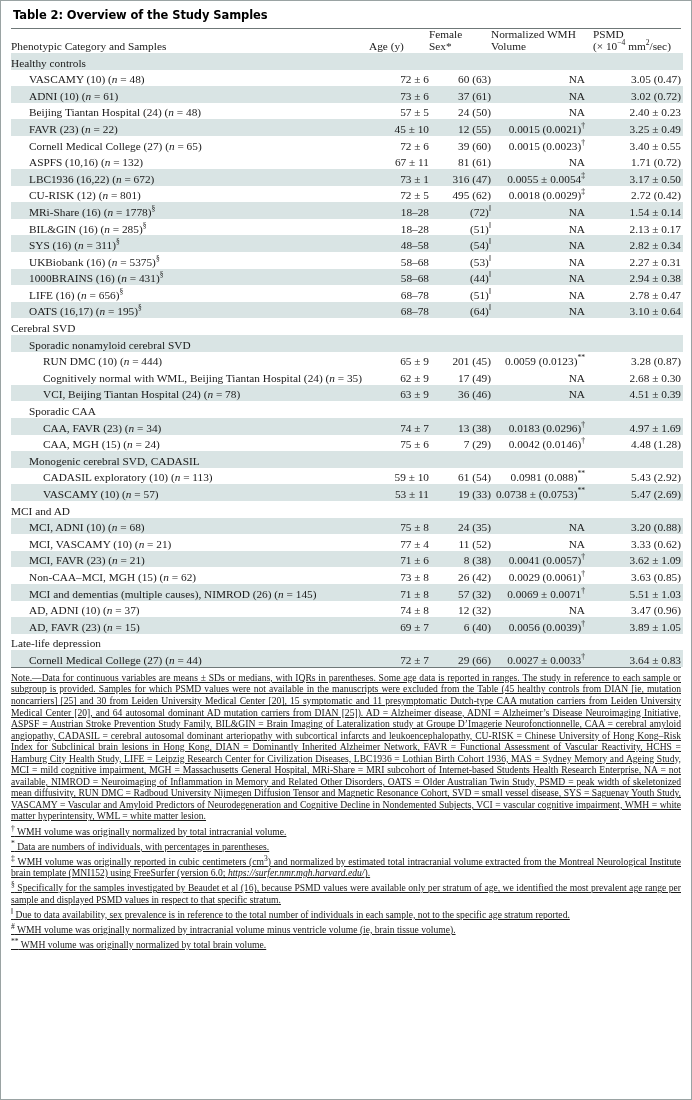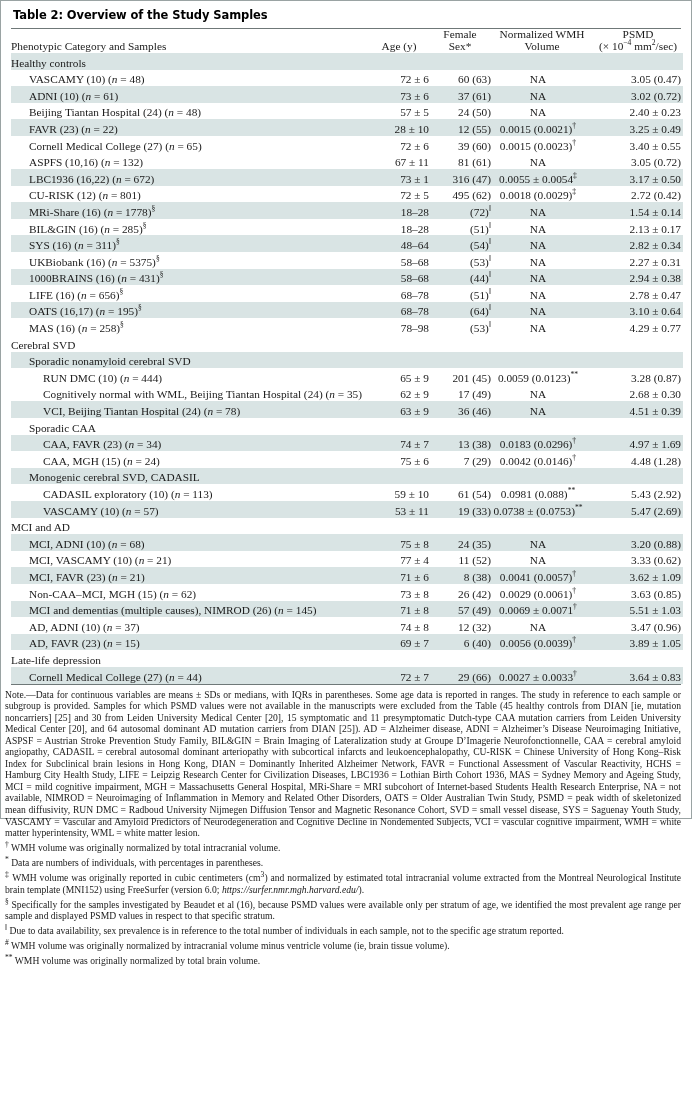--- a/index.html
+++ b/index.html
@@ -9,21 +9,21 @@
   }
   body {
     width: 692px;
     height: 1100px;
     font-family: "Liberation Serif", "DejaVu Serif", serif;
     color: #1a1a1a;
     overflow: hidden;
   }
   #table-figure {
     width: 692px;
-    height: 819px;
+    height: 1100px;
     box-sizing: border-box;
     border: 1px solid #9aa3a3;
     background: #fff;
     position: relative;
   }
   .title-bar {
     padding: 7px 12px 6px 12px;
     font-family: "DejaVu Sans", "Liberation Sans", sans-serif;
     font-weight: bold;
     font-size: 11.5px;
@@ -56,48 +56,49 @@
   col.c-sex   { width: 62px; }
   col.c-wmh   { width: 102px; }
   col.c-psmd  { width: 90px; }
 
   thead td {
     padding: 4px 0 3px 0;
     vertical-align: bottom;
     font-size: 11.3px;
   }
   thead .hd-label { padding-left: 2px; }
-  thead .hd-num { padding-right: 6px; text-align: center; }
+  thead .hd-num { padding-right: 6px; text-align: left; }
   .hd-line { display: block; white-space: nowrap; }
   .hd-spacer { display: block; height: 11px; }
 
   tbody tr.stripe > td { background: #d9e4e4; }
   tbody td {
     height: 16.6px;
     padding: 1.5px 0 1.5px 0;
   }
   td.lbl { padding-left: 2px; white-space: nowrap; }
   td.lbl.ind1 { }
   td.lbl.ind2 { padding-left: 18px; }
   td.lbl.ind3 { padding-left: 32px; }
   td.num {
     white-space: nowrap;
     text-align: right;
     padding-right: 6px;
   }
-  td.num.wmh { padding-right: 8px; text-align: center; }
+  td.num.wmh { padding-right: 8px; }
   td.num.psmd { padding-right: 2px; }
   sup { font-size: 7.6px; line-height: 0; vertical-align: super; }
   .it { font-style: italic; }
 
   .notes {
-    margin: 4px 10px 0 4px;
+    margin: 4px 10px 0 10px;
     font-size: 9.6px;
     line-height: 1.205;
     text-align: justify;
+    text-decoration: underline;
   }
   .notes p { margin: 0 0 0 0; }
   .notes p.fn { margin-top: 3.5px; }
   .notes .fnmark { font-size: 7.6px; vertical-align: super; line-height: 0; }
   .notes .lnk { font-style: italic; }
 </style>
 </head>
 <body>
 
 <div id="table-figure">
@@ -161,38 +162,38 @@
         </tr>
         <tr>
           <td class="lbl ind2"><span>Beijing Tiantan Hospital (24) (<span class="it">n</span> = 48)</span></td>
           <td class="num "><span>57 ± 5</span></td>
           <td class="num "><span>24 (50)</span></td>
           <td class="num wmh"><span>NA</span></td>
           <td class="num psmd"><span>2.40 ± 0.23</span></td>
         </tr>
         <tr class="stripe">
           <td class="lbl ind2"><span>FAVR (23) (<span class="it">n</span> = 22)</span></td>
-          <td class="num "><span>28 ± 10</span></td>
+          <td class="num "><span>45 ± 10</span></td>
           <td class="num "><span>12 (55)</span></td>
           <td class="num wmh"><span>0.0015 (0.0021)<sup>†</sup></span></td>
           <td class="num psmd"><span>3.25 ± 0.49</span></td>
         </tr>
         <tr>
           <td class="lbl ind2"><span>Cornell Medical College (27) (<span class="it">n</span> = 65)</span></td>
           <td class="num "><span>72 ± 6</span></td>
           <td class="num "><span>39 (60)</span></td>
           <td class="num wmh"><span>0.0015 (0.0023)<sup>†</sup></span></td>
           <td class="num psmd"><span>3.40 ± 0.55</span></td>
         </tr>
         <tr>
           <td class="lbl ind2"><span>ASPFS (10,16) (<span class="it">n</span> = 132)</span></td>
           <td class="num "><span>67 ± 11</span></td>
           <td class="num "><span>81 (61)</span></td>
           <td class="num wmh"><span>NA</span></td>
-          <td class="num psmd"><span>3.05 (0.72)</span></td>
+          <td class="num psmd"><span>1.71 (0.72)</span></td>
         </tr>
         <tr class="stripe">
           <td class="lbl ind2"><span>LBC1936 (16,22) (<span class="it">n</span> = 672)</span></td>
           <td class="num "><span>73 ± 1</span></td>
           <td class="num "><span>316 (47)</span></td>
           <td class="num wmh"><span>0.0055 ± 0.0054<sup>‡</sup></span></td>
           <td class="num psmd"><span>3.17 ± 0.50</span></td>
         </tr>
         <tr>
           <td class="lbl ind2"><span>CU-RISK (12) (<span class="it">n</span> = 801)</span></td>
@@ -210,21 +211,21 @@
         </tr>
         <tr>
           <td class="lbl ind2"><span>BIL&amp;GIN (16) (<span class="it">n</span> = 285)<sup>§</sup></span></td>
           <td class="num "><span>18–28</span></td>
           <td class="num "><span>(51)<sup>‖</sup></span></td>
           <td class="num wmh"><span>NA</span></td>
           <td class="num psmd"><span>2.13 ± 0.17</span></td>
         </tr>
         <tr class="stripe">
           <td class="lbl ind2"><span>SYS (16) (<span class="it">n</span> = 311)<sup>§</sup></span></td>
-          <td class="num "><span>48–64</span></td>
+          <td class="num "><span>48–58</span></td>
           <td class="num "><span>(54)<sup>‖</sup></span></td>
           <td class="num wmh"><span>NA</span></td>
           <td class="num psmd"><span>2.82 ± 0.34</span></td>
         </tr>
         <tr>
           <td class="lbl ind2"><span>UKBiobank (16) (<span class="it">n</span> = 5375)<sup>§</sup></span></td>
           <td class="num "><span>58–68</span></td>
           <td class="num "><span>(53)<sup>‖</sup></span></td>
           <td class="num wmh"><span>NA</span></td>
           <td class="num psmd"><span>2.27 ± 0.31</span></td>
@@ -242,27 +243,20 @@
           <td class="num "><span>(51)<sup>‖</sup></span></td>
           <td class="num wmh"><span>NA</span></td>
           <td class="num psmd"><span>2.78 ± 0.47</span></td>
         </tr>
         <tr class="stripe">
           <td class="lbl ind2"><span>OATS (16,17) (<span class="it">n</span> = 195)<sup>§</sup></span></td>
           <td class="num "><span>68–78</span></td>
           <td class="num "><span>(64)<sup>‖</sup></span></td>
           <td class="num wmh"><span>NA</span></td>
           <td class="num psmd"><span>3.10 ± 0.64</span></td>
-        </tr>
-        <tr>
-          <td class="lbl ind2"><span>MAS (16) (<span class="it">n</span> = 258)<sup>§</sup></span></td>
-          <td class="num "><span>78–98</span></td>
-          <td class="num "><span>(53)<sup>‖</sup></span></td>
-          <td class="num wmh"><span>NA</span></td>
-          <td class="num psmd"><span>4.29 ± 0.77</span></td>
         </tr>
         <tr>
           <td class="lbl ind1"><span>Cerebral SVD</span></td>
           <td class="num "></td>
           <td class="num "></td>
           <td class="num wmh"></td>
           <td class="num psmd"></td>
         </tr>
         <tr class="stripe">
           <td class="lbl ind2"><span>Sporadic nonamyloid cerebral SVD</span></td>
@@ -365,21 +359,21 @@
         <tr>
           <td class="lbl ind2"><span>Non-CAA–MCI, MGH (15) (<span class="it">n</span> = 62)</span></td>
           <td class="num "><span>73 ± 8</span></td>
           <td class="num "><span>26 (42)</span></td>
           <td class="num wmh"><span>0.0029 (0.0061)<sup>†</sup></span></td>
           <td class="num psmd"><span>3.63 (0.85)</span></td>
         </tr>
         <tr class="stripe">
           <td class="lbl ind2"><span>MCI and dementias (multiple causes), NIMROD (26) (<span class="it">n</span> = 145)</span></td>
           <td class="num "><span>71 ± 8</span></td>
-          <td class="num "><span>57 (49)</span></td>
+          <td class="num "><span>57 (32)</span></td>
           <td class="num wmh"><span>0.0069 ± 0.0071<sup>†</sup></span></td>
           <td class="num psmd"><span>5.51 ± 1.03</span></td>
         </tr>
         <tr>
           <td class="lbl ind2"><span>AD, ADNI (10) (<span class="it">n</span> = 37)</span></td>
           <td class="num "><span>74 ± 8</span></td>
           <td class="num "><span>12 (32)</span></td>
           <td class="num wmh"><span>NA</span></td>
           <td class="num psmd"><span>3.47 (0.96)</span></td>
         </tr>

